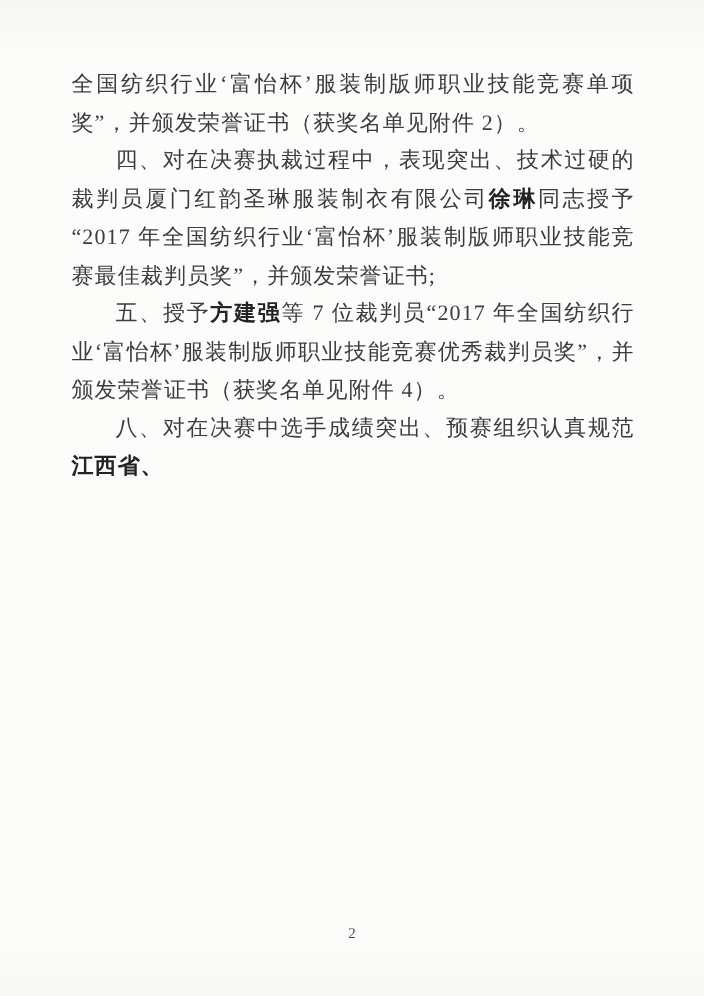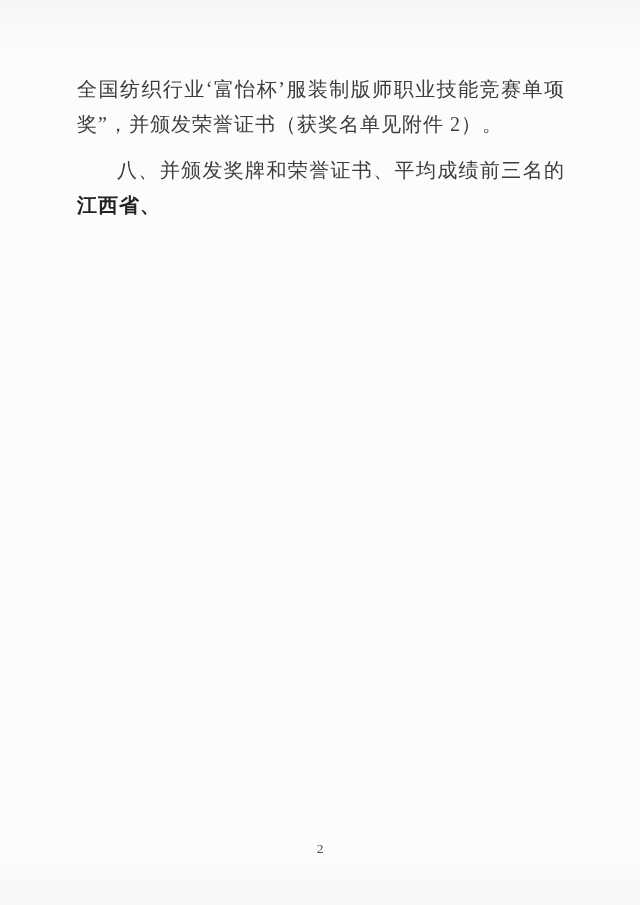--- a/index.html
+++ b/index.html
@@ -24,21 +24,21 @@
     left: 65px;
     top: 60px;
     width: 512px;
     font-size: 20px;
     line-height: 34.7px;
     letter-spacing: 1px;
     text-align: justify;
     color: #3b3b40;
   }
   .para {
-    margin: 12px;
+    margin: 0;
   }
   .para.indent {
     text-indent: 2em;
   }
   .bold {
     font-weight: 700;
     color: #232327;
   }
   .footer {
     position: absolute;
@@ -50,16 +50,18 @@
     color: #4c4c50;
     letter-spacing: 0;
   }
 </style>
 </head>
 <body>
 
 <div class="page">
   <div class="doc-body">
       <p class="para"><span>全国纺织行业‘富怡杯’服装制版师职业技能竞赛单项奖”，并颁发荣誉证书（获奖名单见附件 2）。</span></p>
-      <p class="para indent"><span>八、并颁发奖牌和荣誉证书、平均成绩前三名的</span><span class="bold">江西省、</span></p>
+      <p class="para indent"><span>四、对在决赛执裁过程中，表现突出、技术过硬的裁判员厦门红韵圣琳服装制衣有限公司</span><span class="bold">徐琳</span><span>同志授予“2017 年全国纺织行业‘富怡杯’服装制版师职业技能竞赛最佳裁判员奖”，并颁发荣誉证书;</span></p>
+      <p class="para indent"><span>五、授予</span><span class="bold">方建强</span><span>等 7 位裁判员“2017 年全国纺织行业‘富怡杯’服装制版师职业技能竞赛优秀裁判员奖”，并颁发荣誉证书（获奖名单见附件 4）。</span></p>
+      <p class="para indent"><span>八、对在决赛中选手成绩突出、预赛组织认真规范</span><span class="bold">江西省、</span></p>
     </div>
   <div class="footer">2</div>
 </div>
 
 </body></html>

